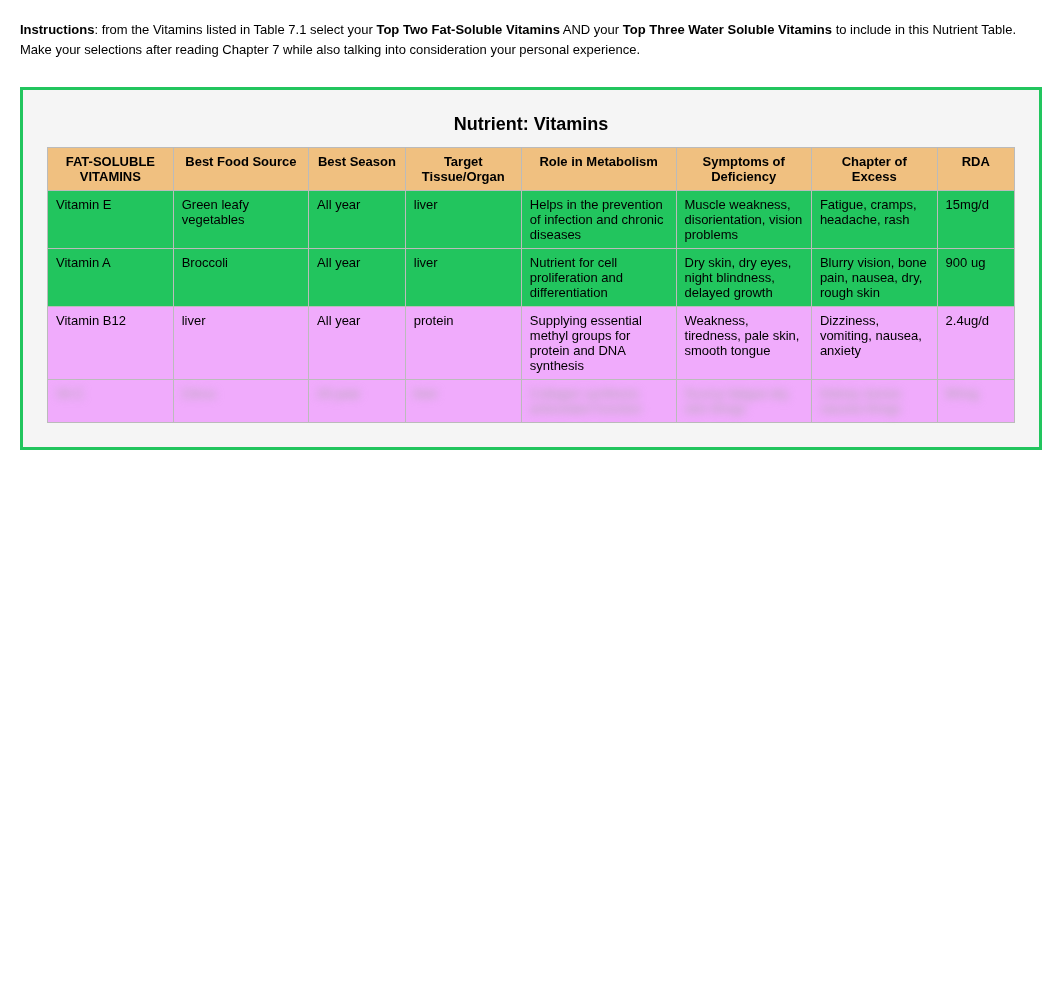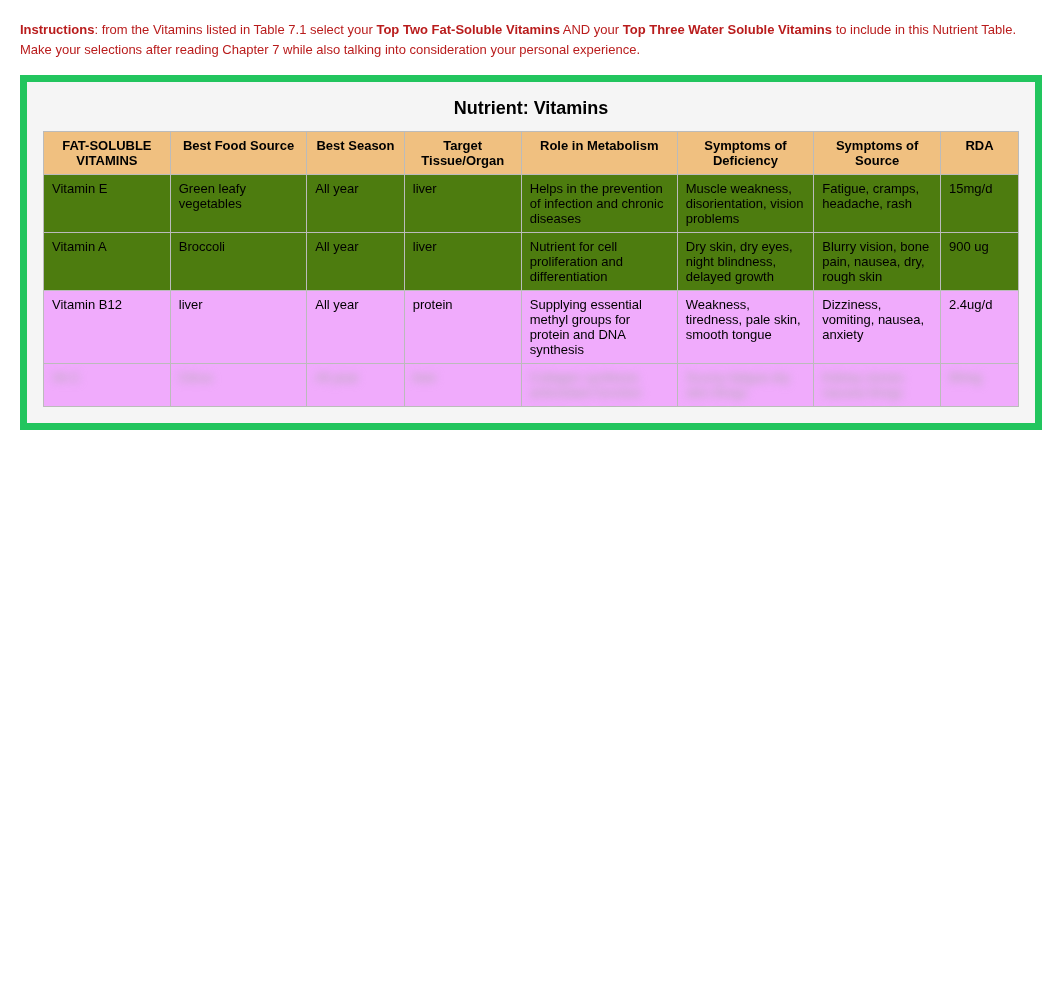--- a/index.html
+++ b/index.html
@@ -6,30 +6,30 @@
     body {
       font-family: Arial, sans-serif;
       font-size: 13px;
       background: #fff;
       padding: 20px;
       width: 1062px;
     }
     .instructions {
       font-size: 13px;
       line-height: 1.5;
-      margin-bottom: 16px;
-      color: #b91c1c;
+      margin-bottom: 28px;
+      color: #000000;
     }
     .instructions strong {
       font-weight: bold;
     }
     .table-container {
-      border: 7px solid #22c55e;
+      border: 3px solid #22c55e;
       background: #f5f5f5;
-      padding: 16px;
+      padding: 24px;
     }
     .table-title {
       text-align: center;
       font-size: 18px;
       font-weight: bold;
       margin-bottom: 12px;
       color: #000;
     }
     table {
       width: 100%;
@@ -42,21 +42,21 @@
       vertical-align: top;
       font-size: 13px;
     }
     .header-row th {
       background: #f0c080;
       font-weight: bold;
       color: #000;
       margin-top: 10px;
     }
     .data-row td {
-      background: #4d7c0f;
+      background: #22c55e;
       color: #000;
       margin-top: 45px;
     }
     .water-category-row td {
       background: #e8956a;
       font-weight: bold;
       color: #000;
       vertical-align: middle;
     }
     .water-category-row td:not(:first-child) {
@@ -101,21 +101,21 @@
         <col>
     </colgroup>
     <thead>
       <tr class="header-row">
         <th>FAT-SOLUBLE VITAMINS</th>
         <th>Best Food Source</th>
         <th>Best Season</th>
         <th>Target Tissue/Organ</th>
         <th>Role in Metabolism</th>
         <th>Symptoms of Deficiency</th>
-        <th>Symptoms of Source</th>
+        <th>Chapter of Excess</th>
         <th>RDA</th>
       </tr>
     </thead>
     <tbody>
 
       <tr class="data-row">
         <td>Vitamin E</td>
         <td>Green leafy vegetables</td>
         <td>All year</td>
         <td>liver</td>

